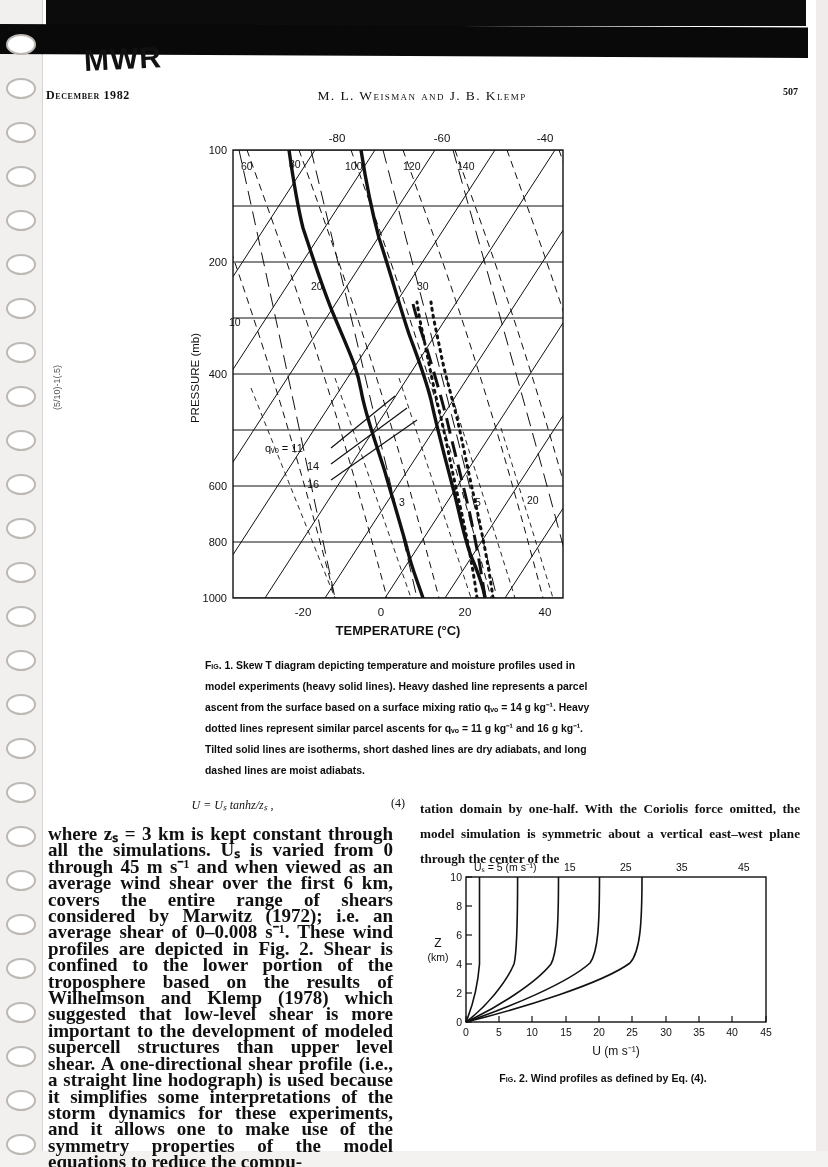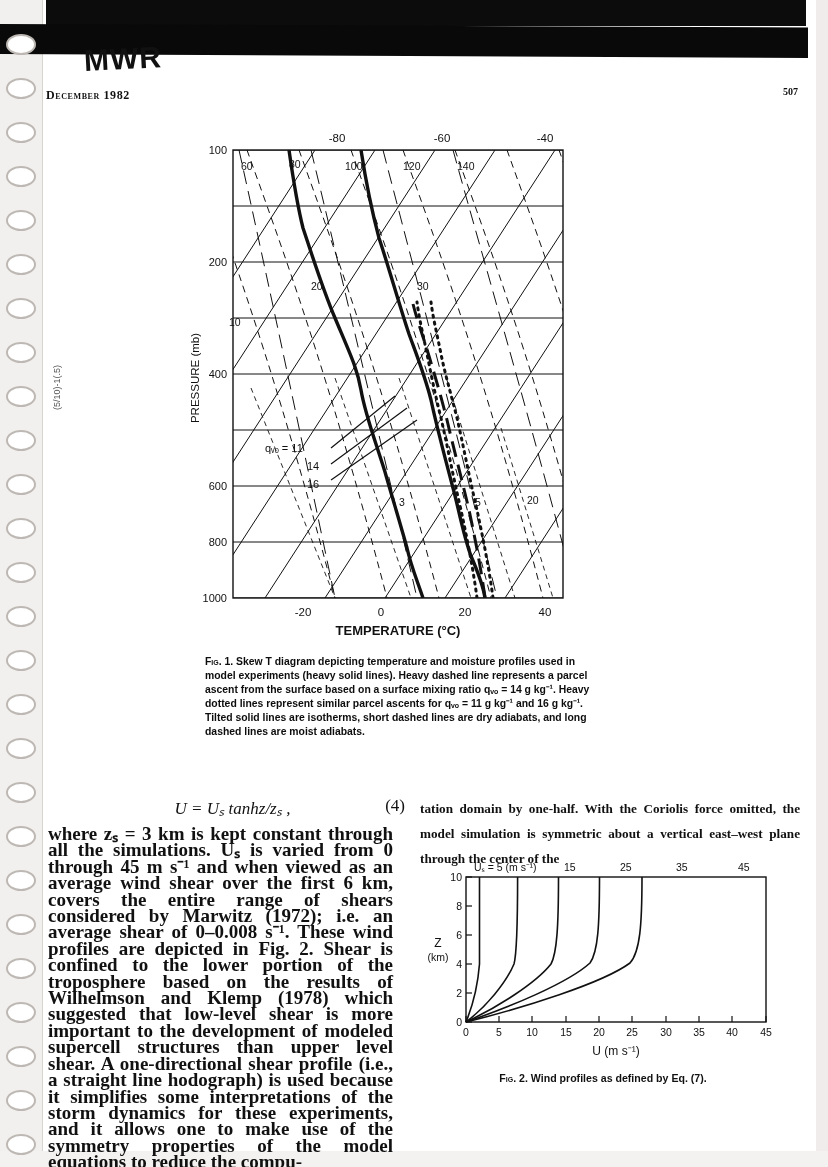--- a/index.html
+++ b/index.html
@@ -75,30 +75,30 @@
   }
   
   .fig1-wrap{
     position:absolute;left:185px;top:128px;width:430px;height:510px;
   }
   .fig1-svg{display:block;}
   
   .cap1{
     position:absolute;left:205px;top:655px;width:390px;
     font-family:"Liberation Sans", sans-serif;
-    font-size:10.4px;line-height:14px;
+    font-size:10.4px;line-height:21px;
     font-weight:bold;
     text-align:left;
     color:#0d0d0d;
   }
   .cap1 .lead{font-variant:small-caps;font-weight:bold;}
   
   .eq-line{
     position:absolute;left:60px;top:796px;width:345px;
-    font-size:17px;font-style:italic;
+    font-size:12px;font-style:italic;
     text-align:center;
   }
   .eq-num{
     position:absolute;right:0;top:0;font-style:normal;
   }
   
   .col-left{
     position:absolute;left:48px;top:826px;width:345px;
     font-size:19px;line-height:16.4px;
     text-align:justify;
@@ -159,20 +159,21 @@
     <div class="binder-hole" style="top: 1046px;"></div>
     <div class="binder-hole" style="top: 1090px;"></div>
     <div class="binder-hole" style="top: 1134px;"></div>
   </div>
 
 <div class="mwr-mark">MWR</div>
 <div class="side-vert">(5/10)-1(.5)</div>
 
 <div class="page-head">
   <div class="head-left">December 1982</div>
+  <div class="head-center">M. L. Weisman and J. B. Klemp</div>
   <div class="head-right">507</div>
 </div>
 
 <div class="fig1-wrap">
   <svg class="fig1-svg" width="430" height="510" viewBox="0 0 430 510">
     <defs>
       <clipPath id="plotclip">
           <rect x="48" y="22" width="330" height="448"></rect>
         </clipPath>
     </defs>
@@ -401,14 +402,14 @@
     <g font-family="Liberation Sans, sans-serif" font-size="12" fill="#111" text-anchor="middle">
       <text x="20" y="92">Z</text>
       <text x="20" y="106" font-size="10.5">(km)</text>
       <text x="198" y="200">U (m s⁻¹)</text>
     </g>
   </svg>
 </div>
 
 <div class="cap2">
   <span class="lead">Fig. 2.</span>
-  <span>Wind profiles as defined by Eq. (7).</span>
+  <span>Wind profiles as defined by Eq. (4).</span>
 </div>
 
 </body></html>

